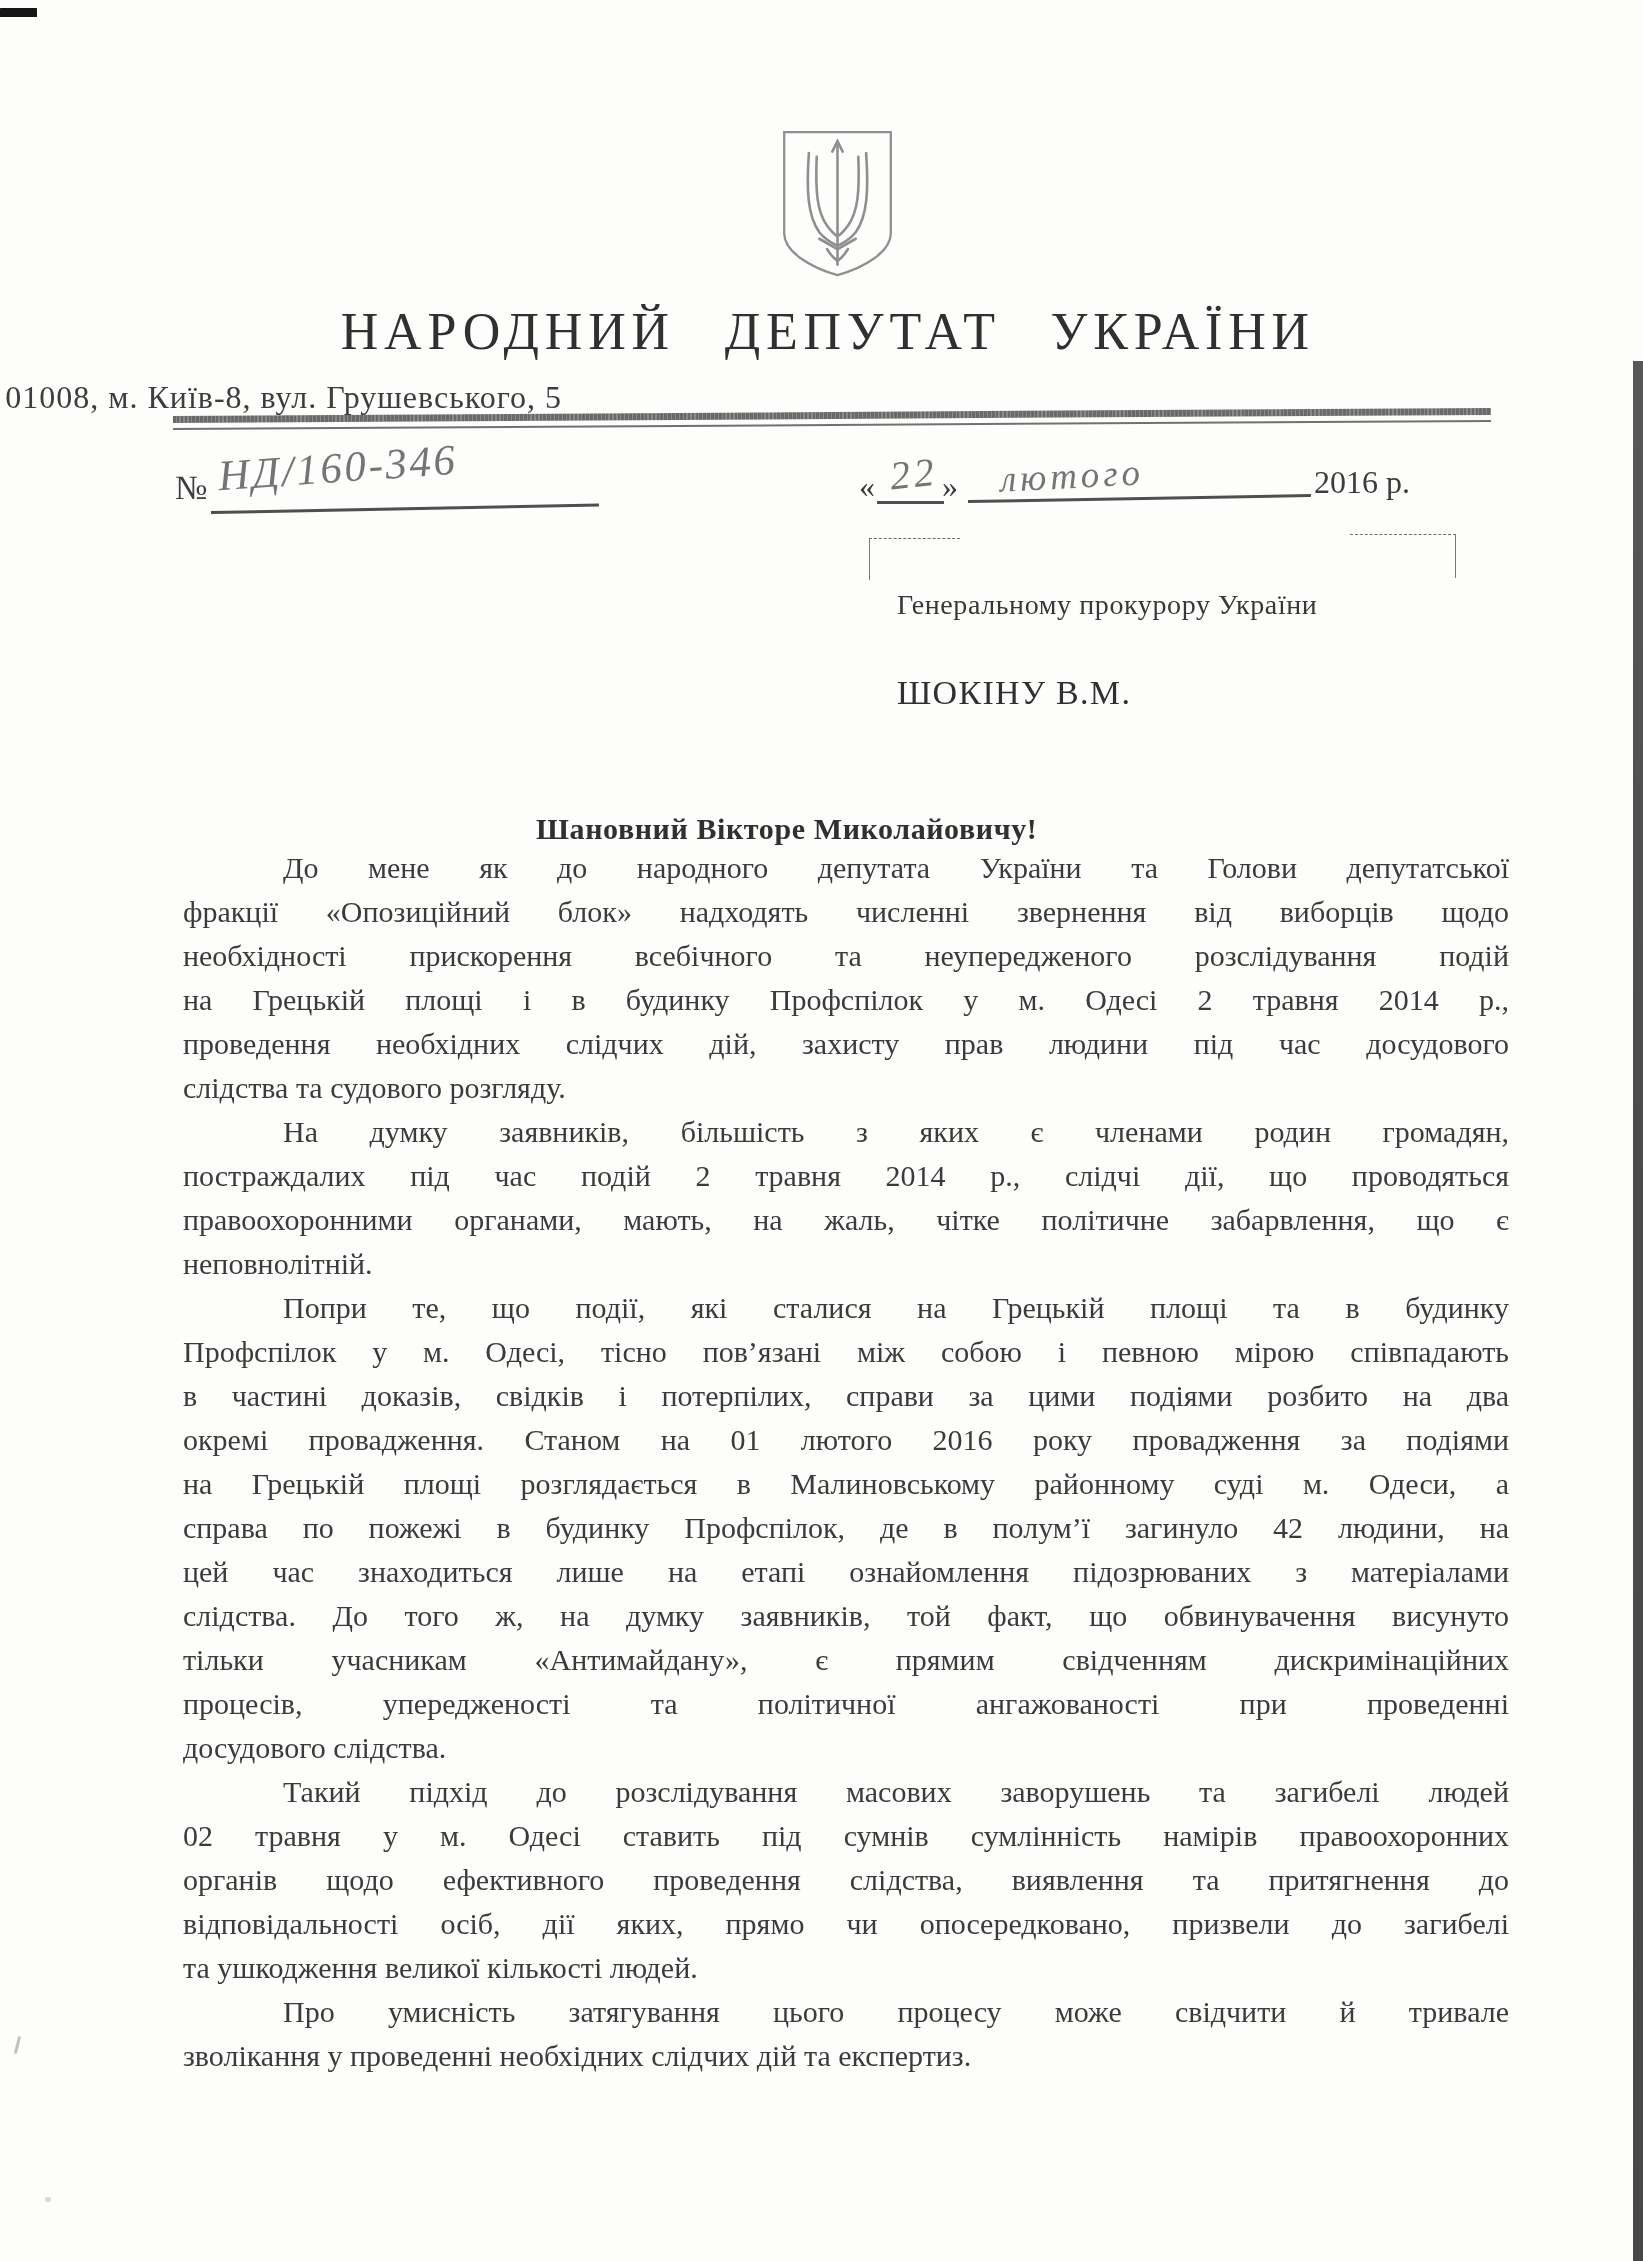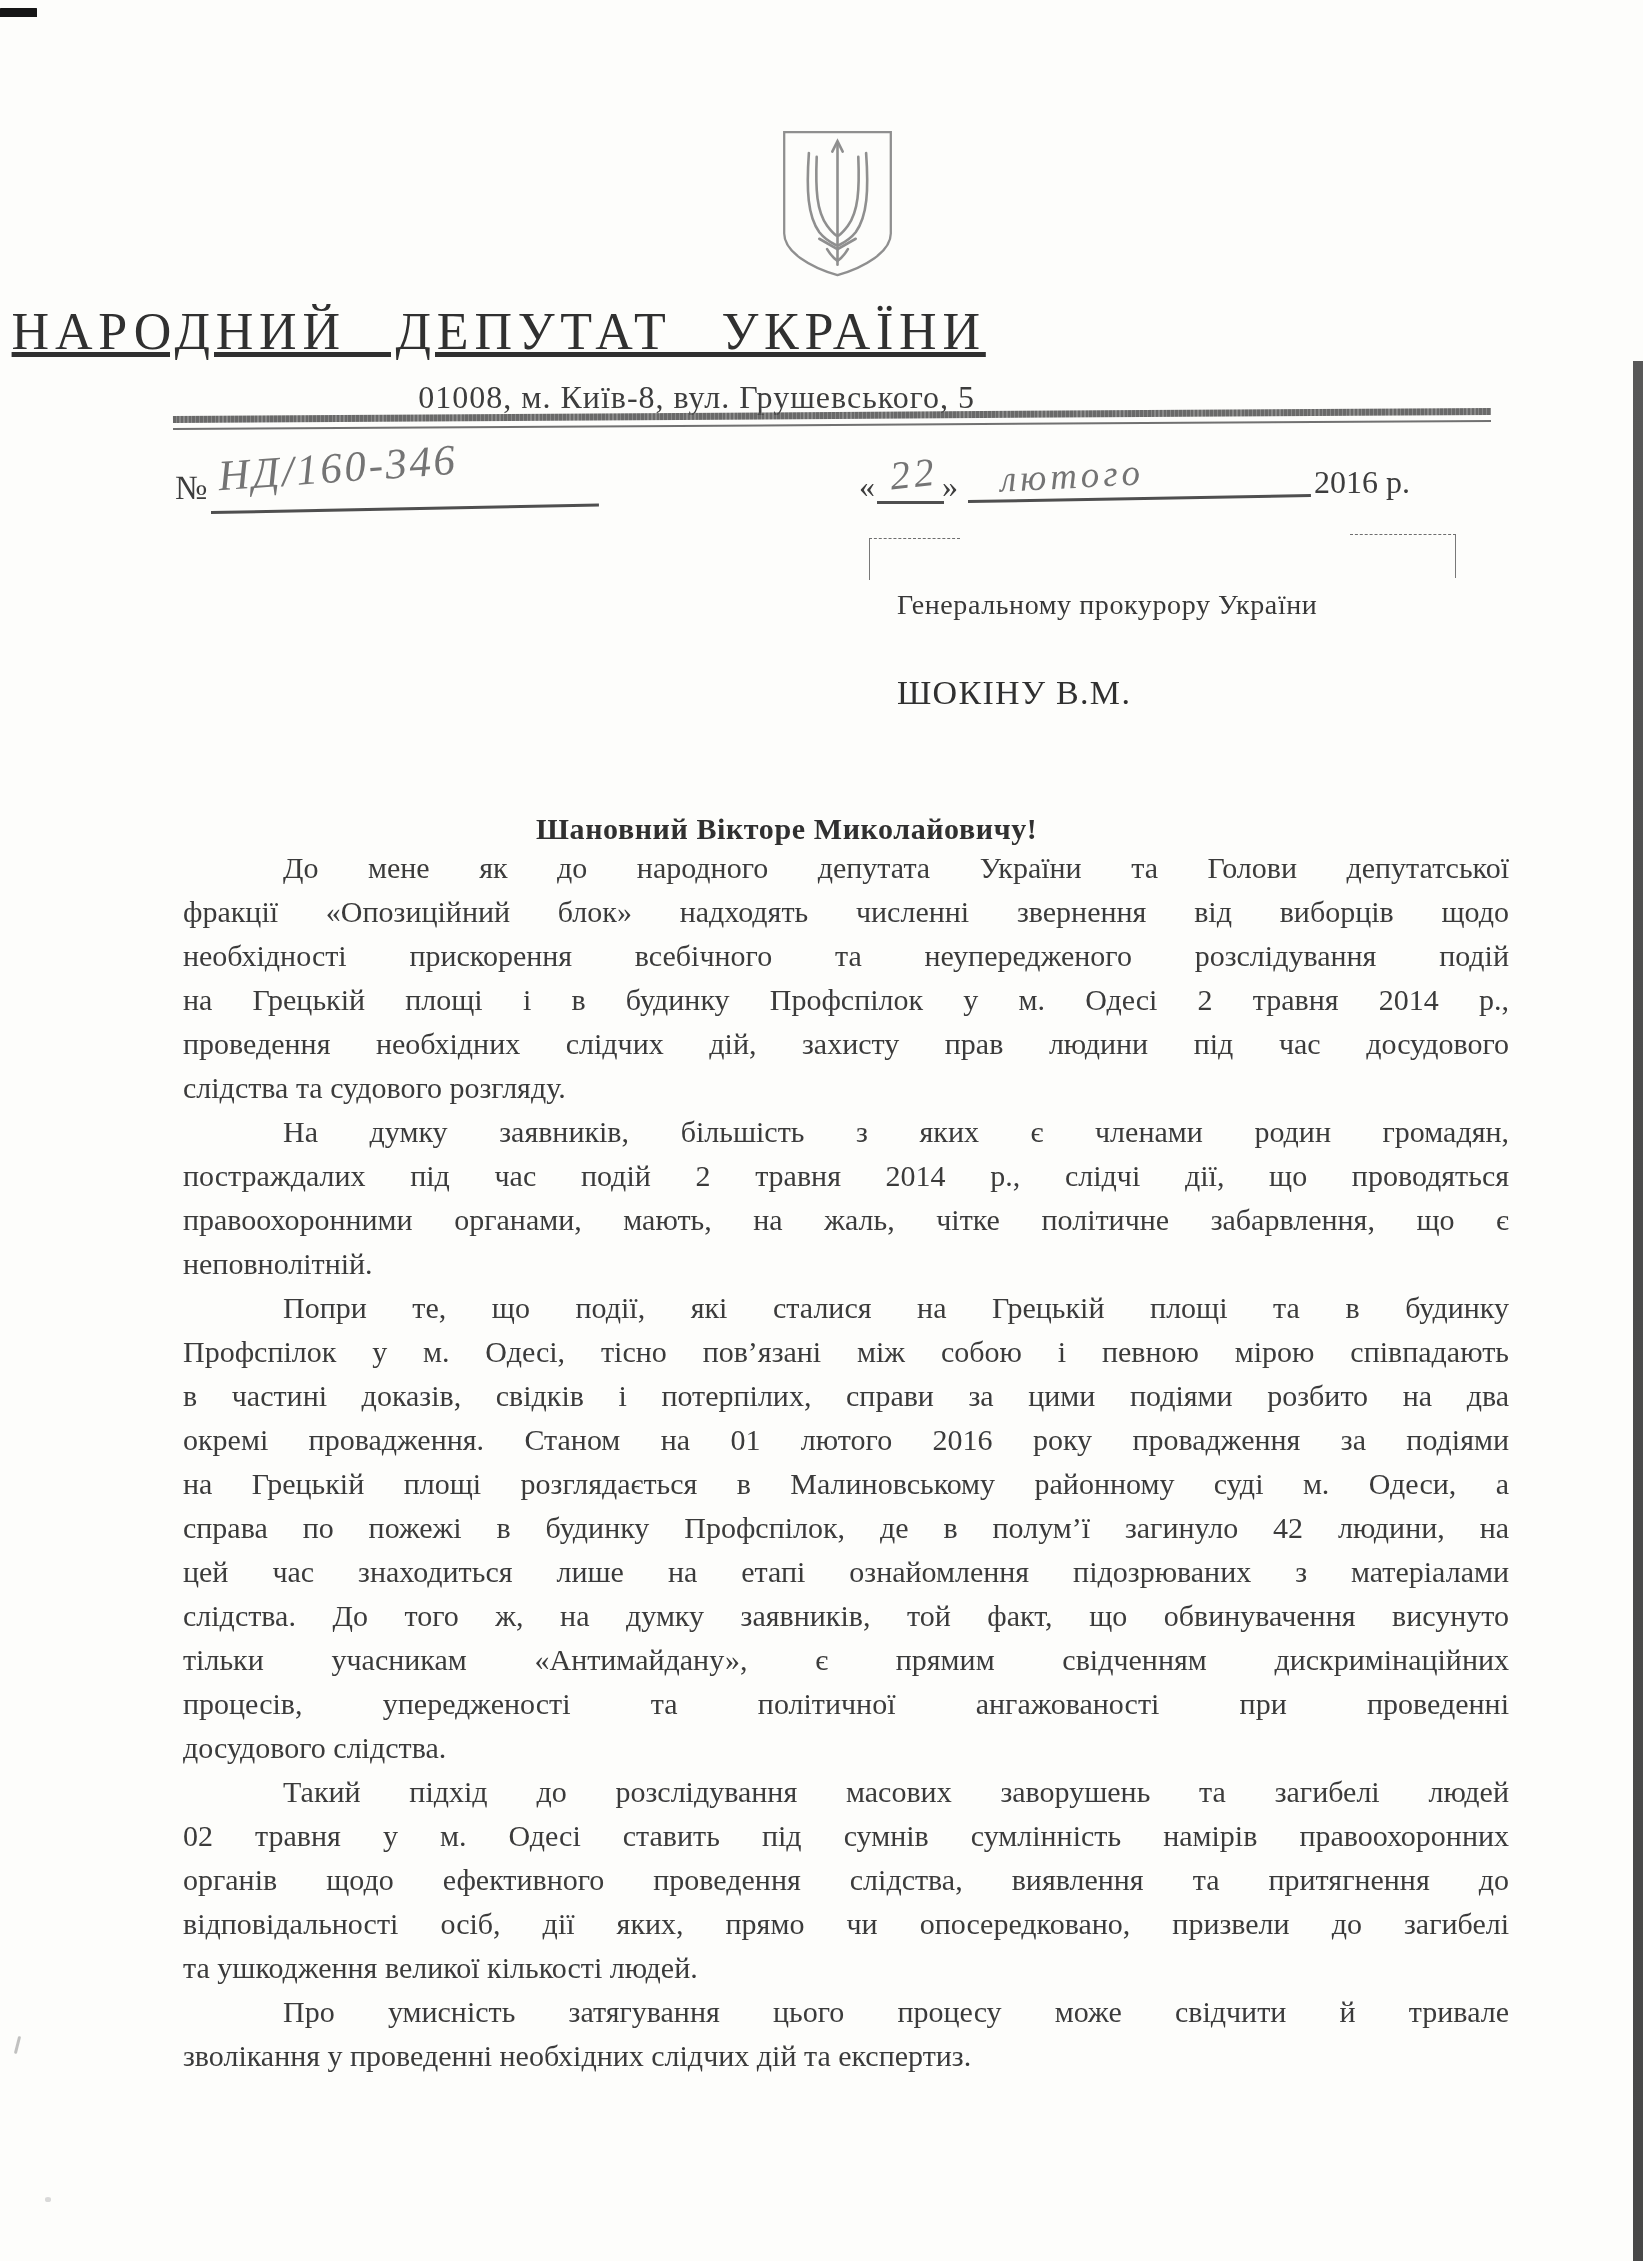--- a/index.html
+++ b/index.html
@@ -13,23 +13,23 @@
   .corner-mark{left:0;top:8.4px;width:37px;height:9px;background:#161616;border-radius:0.6px;}
   .edge-strip{left:1633px;top:361px;width:10.3px;height:1900px;
     background:linear-gradient(180deg,#4a4a4a 0%,#3c3c3c 40%,#383838 100%);opacity:.92;}
   .artifact-tick{left:16px;top:2036px;width:3.2px;height:18px;background:#9a9a9a;transform:rotate(14deg);border-radius:1.3px;opacity:.6;}
   .artifact-dot{left:45px;top:2197px;width:6.4px;height:4.5px;background:#c9c9c9;border-radius:50%;opacity:.7;}
 
   
   .emblem{left:779px;top:128px;width:117px;height:150px;}
 
   
-  .title{top:302px;left:0;width:1644px;text-align:left;font-size:52px;color:#303030;
-    letter-spacing:5.8px;word-spacing:31px;padding-left:11.6px;box-sizing:border-box;white-space:nowrap;text-decoration:underline;}
-  .address{top:379px;left:0;width:1388px;text-align:center;font-size:32px;color:#3d3d3d;
+  .title{top:302px;left:0;width:1644px;text-align:center;font-size:52px;color:#303030;
+    letter-spacing:5.8px;word-spacing:31px;padding-left:11.6px;box-sizing:border-box;white-space:nowrap;}
+  .address{top:379px;left:0;width:1388px;text-align:left;font-size:32px;color:#3d3d3d;
     letter-spacing:1px;padding-left:5.2px;box-sizing:border-box;}
   .rules{left:173px;top:416px;width:1318px;transform:rotate(-0.35deg);transform-origin:left center;}
   .rule-thick{height:7px;background:repeating-linear-gradient(90deg,#4f4f4f 0 2.6px,#757575 2.6px 3.9px);opacity:.85;}
   .rule-thin{margin-top:4.5px;height:2.6px;background:#585858;opacity:.85;}
 
   
   .ref-label{left:175px;top:469px;font-size:34px;color:#3d3d3d;}
   .hw{font-style:italic;color:#747474;white-space:nowrap;}
   .ref-value{left:218px;top:443px;font-size:43px;transform:rotate(-4deg);letter-spacing:2.6px;}
   .ref-line{left:211px;top:511px;width:388px;height:2.6px;background:#4f4f4f;transform:rotate(-1.1deg);transform-origin:left center;}

